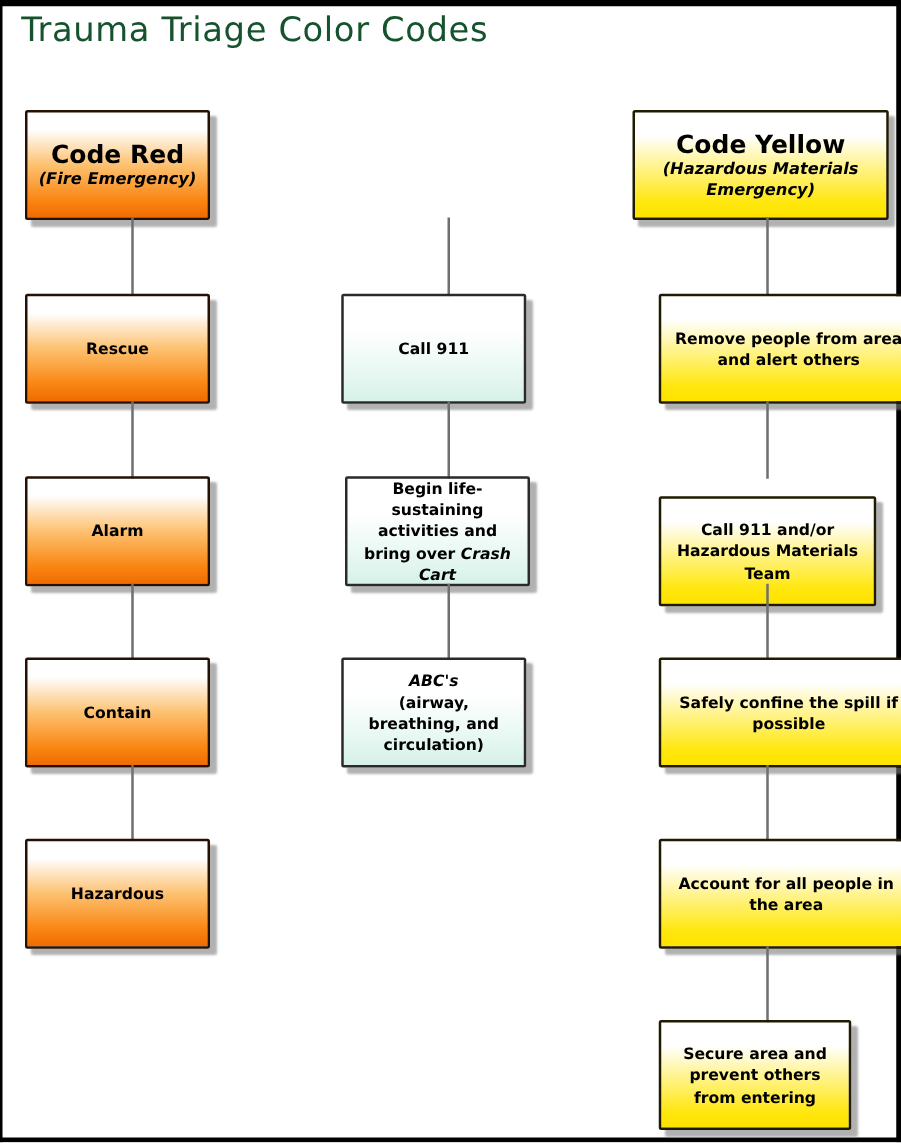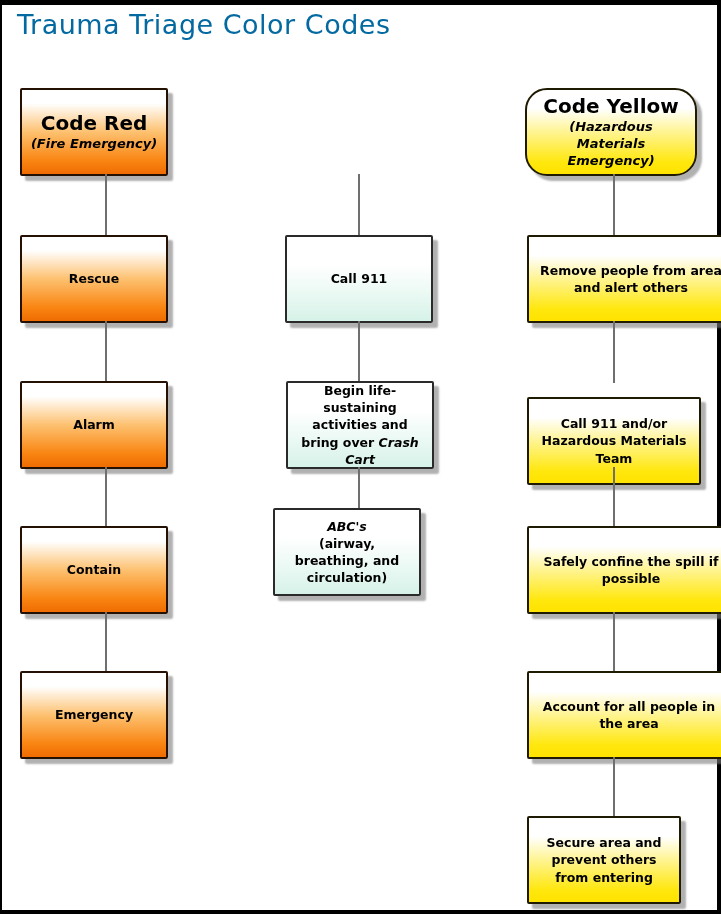--- a/index.html
+++ b/index.html
@@ -16,21 +16,21 @@
   .edge.right{right:0;top:0;width:4px;height:914px;}
   .edge.bottom{left:0;bottom:0;width:721px;height:4px;}
 
   .watermark{
     position:absolute;left:6px;top:5px;
     font-size:17px;color:#1c1c1c;letter-spacing:.2px;
     z-index:1;white-space:nowrap;
   }
   .title{
     position:absolute;left:17px;top:9px;margin:0;
-    font-size:27px;font-weight:400;color:#0369a1;
+    font-size:27px;font-weight:400;color:#14532d;
     letter-spacing:.5px;z-index:2;white-space:nowrap;
   }
 
   .box{
     position:absolute;
     width:148px;height:88px;
     border:2px solid #1e1206;
     border-radius:2px;
     box-shadow:5px 5px 2px rgba(125,125,125,.6);
     display:flex;align-items:center;justify-content:center;
@@ -89,46 +89,46 @@
     <span>Alarm</span>
   </div>
   <div class="connector" style="left:105px;top:467px;height:61px;"></div>
 
   <div class="box orange" style="left:20px;top:526px;">
     <span>Contain</span>
   </div>
   <div class="connector" style="left:105px;top:612px;height:61px;"></div>
 
   <div class="box orange" style="left:20px;top:671px;">
-    <span>Emergency</span>
+    <span>Hazardous</span>
   </div>
 
   <div class="connector" style="left:358px;top:174px;height:63px;"></div>
 
-  <div class="box blue" style="left:285px;top:235px;justify-content:center;">
+  <div class="box blue" style="left:273px;top:235px;justify-content:center;">
     <span>Call 911</span>
   </div>
   <div class="connector" style="left:358px;top:321px;height:62px;"></div>
 
-  <div class="box blue" style="left:286px;top:381px;">
+  <div class="box blue" style="left:276px;top:381px;">
     <span>
       <span>Begin life-sustaining activities and bring over</span>
       <span class="italic">Crash Cart</span>
     </span>
   </div>
   <div class="connector" style="left:358px;top:467px;height:61px;"></div>
 
-  <div class="box blue" style="left:273px;top:508px;">
+  <div class="box blue" style="left:273px;top:526px;">
     <span>
       <span class="italic block">ABC's</span>
       <span>(airway, breathing, and circulation)</span>
     </span>
   </div>
 
-  <div class="box yellow" style="left:525px;top:88px;width:172px;border-radius:22px;">
+  <div class="box yellow" style="left:506px;top:88px;width:205px;">
     <div>
       <div class="hdr-title">Code Yellow</div>
       <div class="hdr-sub">(Hazardous Materials Emergency)</div>
     </div>
   </div>
   <div class="connector" style="left:613px;top:174px;height:63px;"></div>
 
   <div class="box yellow" style="left:527px;top:235px;width:208px;">
     <span>Remove people from area and alert others</span>
   </div>

